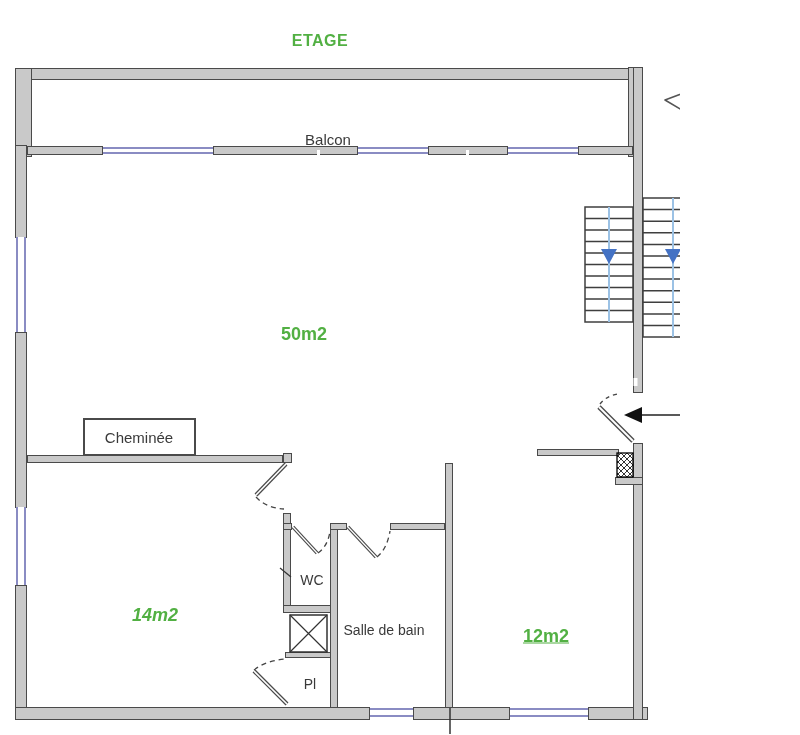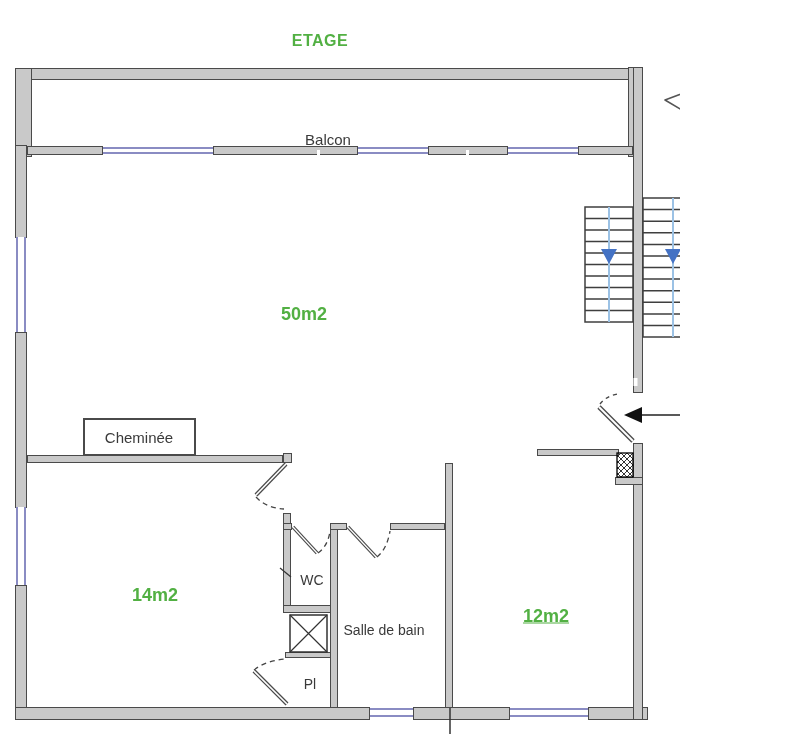--- a/index.html
+++ b/index.html
@@ -32,21 +32,21 @@
   }
   .whitebox{
     position:absolute;background:#fff;border:2px solid var(--wall-edge);
     box-sizing:border-box;z-index:2;
   }
   #overlay{position:absolute;left:0;top:0;z-index:3;}
   .lbl{
     position:absolute;transform:translate(-50%,-50%);
     color:var(--label-dark);font-size:15px;white-space:nowrap;z-index:4;
   }
-  .lbl.green{color:var(--title-green);font-weight:bold;font-size:18px;}
+  .lbl.green{color:var(--title-green);font-weight:bold;font-size:18px;margin-top:20px;}
   .lbl.title{color:var(--title-green);font-weight:bold;font-size:16px;letter-spacing:.5px;}
   .lbl.small{font-size:14px;}
   .lbl.compass{font-size:19px;color:#2b2b2b;}
 </style>
 </head>
 <body>
 
 <div id="plan">
 
   <div class="wall" style="left:15px;top:68px;width:628px;height:12px;"></div>
@@ -164,21 +164,21 @@
       <rect x="466" y="150" width="3" height="5" fill="#ffffff"></rect>
       <rect x="633.5" y="378" width="4" height="8" fill="#ffffff"></rect>
       <line x1="280" y1="568" x2="291" y2="577" stroke="#333" stroke-width="1.2"></line>
       <line x1="450" y1="708" x2="450" y2="734" stroke="#333" stroke-width="1.5"></line>
     </g>
   </svg>
 
   <div class="lbl title" style="left:320px;top:41px;">ETAGE</div>
   <div class="lbl" style="left:328px;top:102px;margin-top:37px;">Balcon</div>
   <div class="lbl green" style="left:304px;top:314px;">50m2</div>
-  <div class="lbl green" style="left:155px;top:595px;">14m2</div>
+  <div class="lbl green" style="left:155px;top:595px;font-style:italic;">14m2</div>
   <div class="lbl green" style="left:546px;top:616px;text-decoration:underline;">12m2</div>
   <div class="lbl" style="left:139px;top:437px;">Cheminée</div>
   <div class="lbl small" style="left:312px;top:580px;text-align:right;">WC</div>
   <div class="lbl small" style="left:384px;top:630px;">Salle de bain</div>
   <div class="lbl small" style="left:310px;top:684px;">Pl</div>
   <div class="lbl compass" style="left:777px;top:53px;">N</div>
 
 </div>
 
 </body></html>

